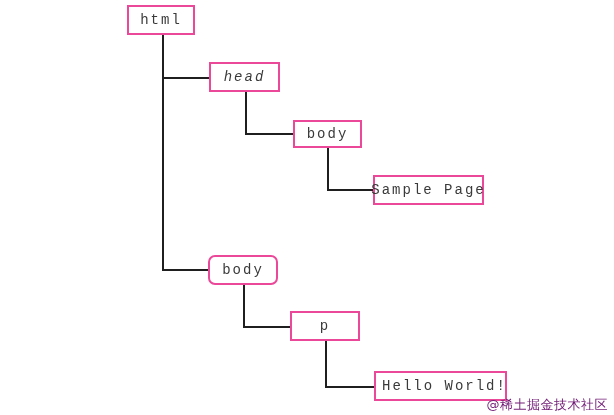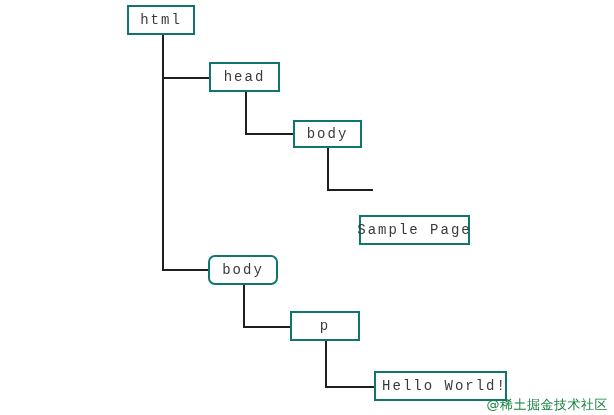--- a/index.html
+++ b/index.html
@@ -11,59 +11,59 @@
     position: relative;
     width: 614px;
     height: 415px;
     background: #ffffff;
     overflow: hidden;
     font-family: "Liberation Mono", "DejaVu Sans Mono", monospace;
   }
   .node {
     position: absolute;
     box-sizing: border-box;
-    border: 2px solid #0f766e;
+    border: 2px solid #ec4899;
     background: #ffffff;
     color: #3a3a3a;
     font-size: 14px;
     letter-spacing: 2px;
     display: flex;
     align-items: center;
     justify-content: center;
     white-space: nowrap;
   }
   .line {
     position: absolute;
     background: #1f1f1f;
   }
   
   #node-html        { left:127px; top:5px;   width:68px;  height:30px; }
-  #node-head        { left:209px; top:62px;  width:71px;  height:30px; }
+  #node-head        { left:209px; top:62px;  width:71px;  height:30px;font-style:italic; }
   #node-title       { left:293px; top:120px; width:69px;  height:28px; }
-  #node-sample-page { left:359px; top:175px; width:111px; height:30px;margin-top:40px; }
+  #node-sample-page { left:373px; top:175px; width:111px; height:30px; }
   #node-body        { left:208px; top:255px; width:70px;  height:30px;border-radius:7px; }
   #node-p           { left:290px; top:311px; width:70px;  height:30px; }
   #node-hello-world { left:374px; top:371px; width:133px; height:30px;padding-left:8px; }
   
   #trunk-html-v       { left:162px; top:35px;  width:2px;  height:236px; }
   #branch-head-h      { left:162px; top:77px;  width:47px; height:2px; }
   #branch-body-h      { left:162px; top:269px; width:46px; height:2px; }
   #edge-head-title-v  { left:245px; top:92px;  width:2px;  height:43px; }
   #edge-head-title-h  { left:245px; top:133px; width:48px; height:2px; }
   #edge-title-sample-v{ left:327px; top:148px; width:2px;  height:43px; }
   #edge-title-sample-h{ left:327px; top:189px; width:46px; height:2px; }
   #edge-body-p-v      { left:243px; top:285px; width:2px;  height:43px; }
   #edge-body-p-h      { left:243px; top:326px; width:47px; height:2px; }
   #edge-p-hello-v     { left:325px; top:341px; width:2px;  height:47px; }
   #edge-p-hello-h     { left:325px; top:386px; width:49px; height:2px; }
   .watermark {
     position: absolute;
     right: 6px;
     bottom: 1px;
-    color: #15803d;
+    color: #701a75;
     font-size: 13px;
     font-family: "DejaVu Sans", "Liberation Sans", sans-serif;
     letter-spacing: 0.5px;
   }
 </style>
 </head>
 <body>
 
 <div id="canvas">
 

